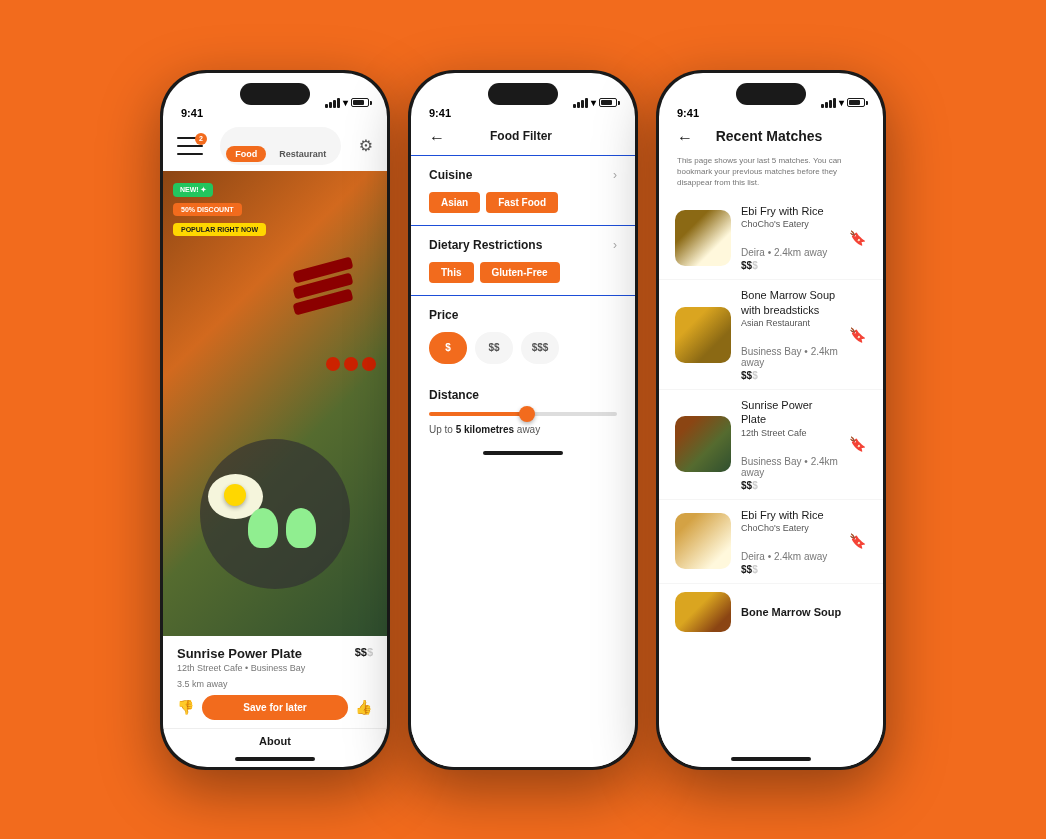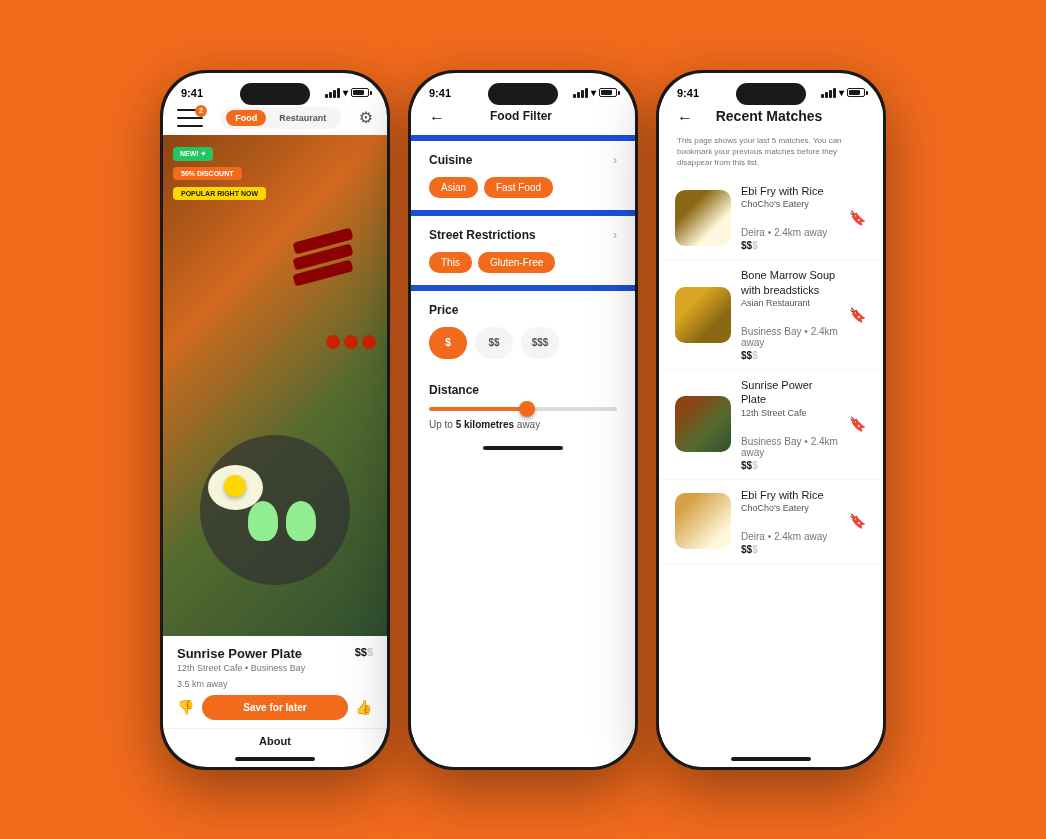--- a/index.html
+++ b/index.html
@@ -58,21 +58,21 @@
     .status-bar {
       display: flex;
       justify-content: space-between;
       align-items: center;
       padding: 14px 18px 4px;
       font-size: 10px;
       font-weight: 600;
       flex-shrink: 0;
       z-index: 5;
     }
-    .status-time { font-size: 11px; font-weight: 700; }
+    .status-time { font-size: 11px; font-weight: 700; margin-top: 20px; }
     .status-icons { display: flex; gap: 3px; align-items: center; }
     .signal-bars { display: flex; gap: 1px; align-items: flex-end; }
     .signal-bar { width: 3px; background: #1a1a1a; border-radius: 1px; }
     .bar1 { height: 4px; }
     .bar2 { height: 6px; }
     .bar3 { height: 8px; }
     .bar4 { height: 10px; }
     .wifi-icon { font-size: 10px; }
     .battery-icon {
       width: 18px; height: 9px; border: 1.5px solid #1a1a1a; border-radius: 2px;
@@ -116,21 +116,21 @@
       font-weight: 700;
     }
     .menu-wrap { position: relative; }
     .filter-tabs {
       display: flex; gap: 4px;
       background: #f5f5f5; border-radius: 20px;
       padding: 3px 6px;
     }
     .filter-tab {
       padding: 3px 9px; border-radius: 14px;
-      font-size: 9px; font-weight: 600; cursor: pointer;
+      font-size: 9px; font-weight: 600; cursor: pointer; margin-top: 16px;
     }
     .filter-tab.active { background: #F26B1D; color: #fff; }
     .filter-tab.inactive { background: transparent; color: #555; }
     .settings-icon { font-size: 16px; color: #555; cursor: pointer; }
 
     .food-image-container {
       flex: 1;
       position: relative;
       overflow: hidden;
     }
@@ -294,38 +294,38 @@
       justify-content: space-between;
       align-items: center;
       padding: 4px 18px 10px;
     }
     .back-arrow { font-size: 16px; color: #1a1a1a; cursor: pointer; }
     .filter-title { font-size: 12px; font-weight: 700; color: #1a1a1a; }
     .filter-spacer { width: 20px; }
 
     .filter-section {
       padding: 12px 18px;
-      border-top: 6px solid #1d4ed8;
+      border-top: 1px solid #1d4ed8;
     }
     .filter-section-header {
       display: flex;
       justify-content: space-between;
       align-items: center;
       margin-bottom: 10px;
     }
     .filter-section-title {
       font-size: 12px; font-weight: 700; color: #1a1a1a;
     }
     .filter-chevron { font-size: 12px; color: #aaa; }
     .filter-tags { display: flex; gap: 6px; flex-wrap: wrap; }
     .filter-tag {
       padding: 5px 12px;
-      border-radius: 10px;
+      border-radius: 4px;
       font-size: 10px;
-      font-weight: 400;
+      font-weight: 700;
       cursor: pointer;
     }
     .filter-tag.selected {
       background: #F26B1D;
       color: #fff;
     }
 
     .price-buttons { display: flex; gap: 8px; }
     .price-btn {
       width: 38px; height: 32px;
@@ -560,21 +560,21 @@
             <span class="filter-chevron">›</span>
           </div>
           <div class="filter-tags">
             <span class="filter-tag selected">Asian</span>
             <span class="filter-tag selected">Fast Food</span>
           </div>
         </div>
 
         <div class="filter-section">
           <div class="filter-section-header">
-            <span class="filter-section-title">Street Restrictions</span>
+            <span class="filter-section-title">Dietary Restrictions</span>
             <span class="filter-chevron">›</span>
           </div>
           <div class="filter-tags">
             <span class="filter-tag selected">This</span>
             <span class="filter-tag selected">Gluten-Free</span>
           </div>
         </div>
 
         <div class="filter-section">
           <div class="filter-section-header">
@@ -676,20 +676,26 @@
             </div>
             <div class="match-info">
               <div class="match-name">Ebi Fry with Rice</div>
               <div class="match-restaurant">ChoCho's Eatery</div>
               <div class="match-location">Deira • 2.4km away</div>
               <div class="match-price">$$<span class="price-dim2">$</span></div>
             </div>
             <span class="bookmark-icon bookmark-active">🔖</span>
           </div>
 
+          <div class="partial-item">
+            <div class="partial-image">
+              <div class="match-img-bg img-bone-marrow2"></div>
+            </div>
+            <div class="partial-text">Bone Marrow Soup</div>
+          </div>
         </div>
 
         <div class="home-indicator"></div>
       </div>
     </div>
   </div>
 
 </div>
 
 </body></html>

